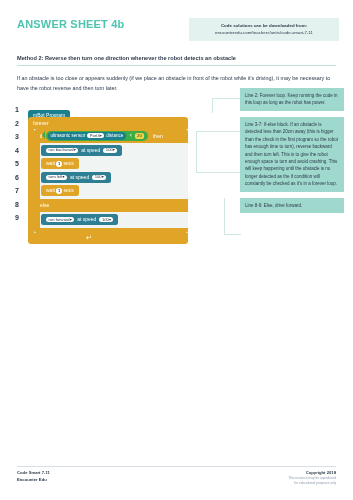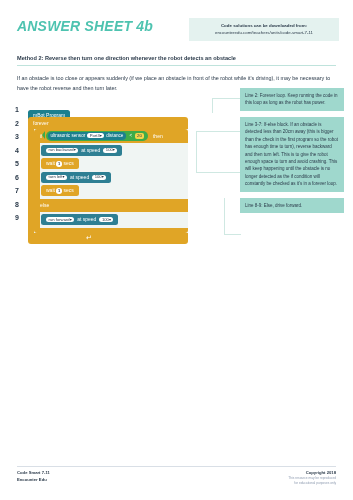--- a/index.html
+++ b/index.html
@@ -15,24 +15,23 @@
   }
   .page { position: relative; width: 353px; height: 500px; }
 
   
   .header {
     display: flex; align-items: flex-start;
     justify-content: space-between;
     padding: 18px 14px 0 17px;
   }
   .sheet-title {
-    font-size: 14px; font-weight: bold;
+    font-size: 11px; font-weight: bold;
     letter-spacing: .2px;
     color: #4ec3b0;
-    font-style: italic;
   }
   .dl-box {
     background: #e4f2ef;
     padding: 5px 7px 5px 7px;
     width: 150px;
     box-sizing: border-box;
     text-align: center;
   }
   .dl-title {
     font-size: 4.4px; font-weight: bold;

